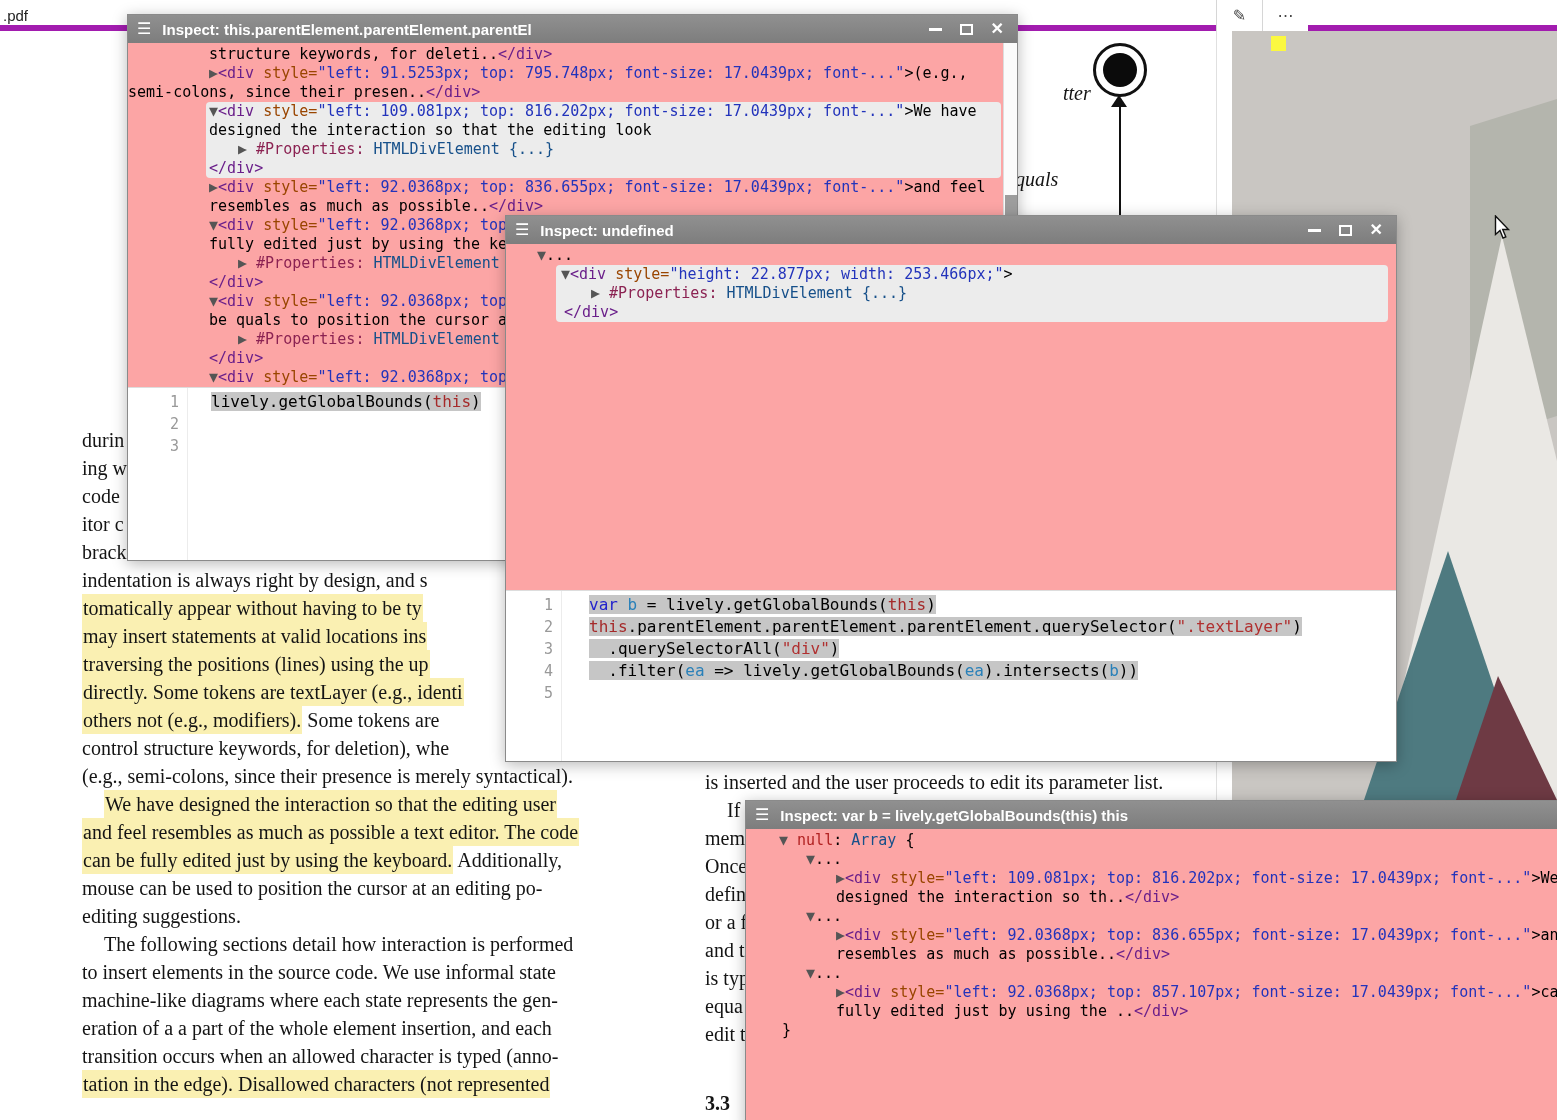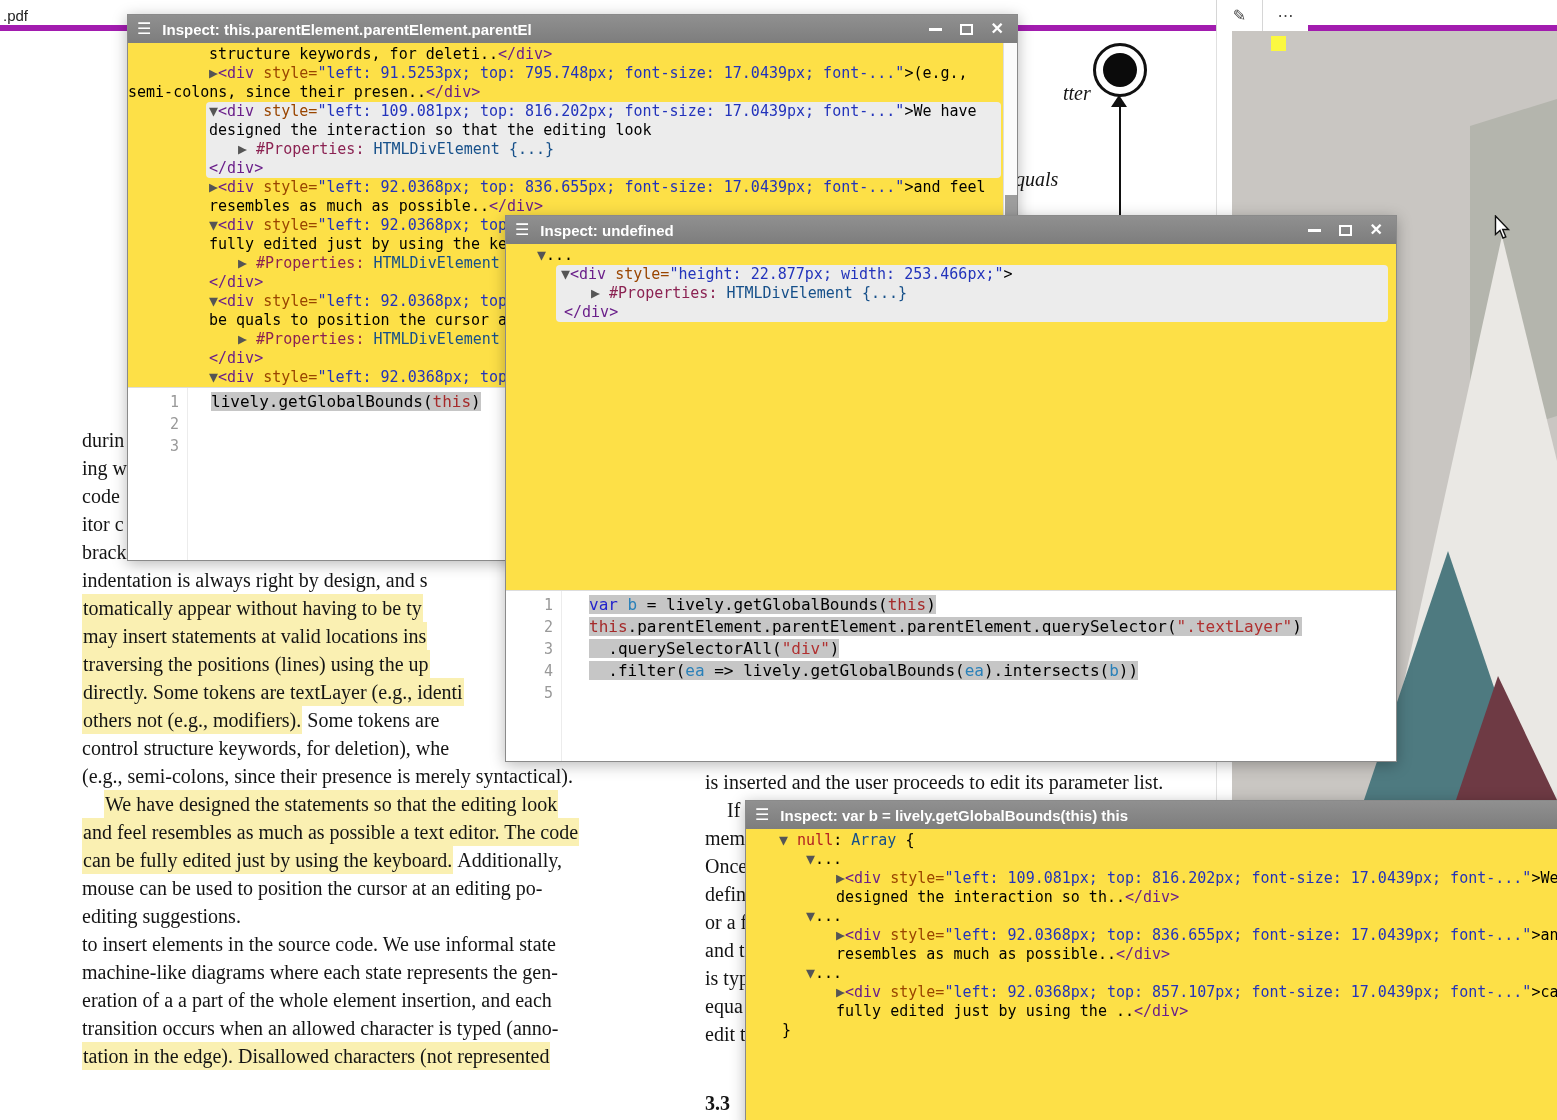--- a/index.html
+++ b/index.html
@@ -35,21 +35,21 @@
   #win1{left:127px;top:14px;width:891px;height:547px;z-index:10}
   #win2{left:505px;top:215px;width:892px;height:547px;z-index:20}
   #win3{left:745px;top:800px;width:900px;height:330px;z-index:30}
   .titlebar{height:28px;background:linear-gradient(#909090,#7d7d7d);color:#fff;display:flex;align-items:center;padding:0 9px;gap:11px}
   .ham{font-size:16px;color:#fff;line-height:1}
   .title{font-weight:bold;font-size:15px;white-space:nowrap;overflow:hidden;flex:1}
   .wbtns{display:flex;gap:18px;align-items:center;margin-right:4px}
   .b-min{width:13px;height:3px;background:#fff}
   .b-max{width:13px;height:11px;border:2px solid #fff}
   .b-close{color:#fff;font-weight:bold;font-size:16px;line-height:1}
-  .winbody{position:absolute;left:0;right:0;top:28px;bottom:0;background:#fde047;overflow:hidden}
+  .winbody{position:absolute;left:0;right:0;top:28px;bottom:0;background:#fca5a5;overflow:hidden}
 
   
   .tree{font-family:"DejaVu Sans Mono",monospace;font-size:15px;line-height:19px;padding-top:2px;overflow:hidden}
   .trow{white-space:pre;height:19px}
   .tbg{background:#ececec}
   #w1-tree .tbg{margin-right:16px}
   #w2-tree .tbg{margin-right:8px}
   .bgs{border-radius:4px 4px 0 0}
   .bge{border-radius:0 0 4px 4px}
   .tk-arw{color:#555}
@@ -115,25 +115,26 @@
         <div class="pline"><span>itor c</span></div>
         <div class="pline"><span>brack</span></div>
         <div class="pline"><span>indentation is always right by design, and s</span></div>
         <div class="pline"><span class="hly">tomatically appear without having to be ty</span></div>
         <div class="pline"><span class="hly">may insert statements at valid locations ins</span></div>
         <div class="pline"><span class="hly">traversing the positions (lines) using the up</span></div>
         <div class="pline"><span class="hly">directly. Some tokens are textLayer (e.g., identi</span></div>
         <div class="pline"><span class="hly">others not (e.g., modifiers).</span><span> Some tokens are</span></div>
         <div class="pline"><span>control structure keywords, for deletion), whe</span></div>
         <div class="pline"><span>(e.g., semi-colons, since their presence is merely syntactical).</span></div>
-        <div class="pline" style="padding-left: 22px;"><span class="hly">We have designed the statements so that the editing look</span></div>
+        <div class="pline" style="padding-left: 22px;"><span class="hly">We have designed the interaction so that the editing user</span></div>
         <div class="pline"><span class="hly">and feel resembles as much as possible a text editor. The code</span></div>
         <div class="pline"><span class="hly">can be fully edited just by using the keyboard.</span><span> Additionally,</span></div>
         <div class="pline"><span>mouse can be used to position the cursor at an editing po-</span></div>
         <div class="pline"><span>editing suggestions.</span></div>
+        <div class="pline" style="padding-left: 22px;"><span>The following sections detail how interaction is performed</span></div>
         <div class="pline"><span>to insert elements in the source code. We use informal state</span></div>
         <div class="pline"><span>machine-like diagrams where each state represents the gen-</span></div>
         <div class="pline"><span>eration of a a part of the whole element insertion, and each</span></div>
         <div class="pline"><span>transition occurs when an allowed character is typed (anno-</span></div>
         <div class="pline"><span class="hly">tation in the edge). Disallowed characters (not represented</span></div>
       </div>
     <div id="pdf-right" class="pdfcol" style="left:705px;top:768px;width:515px">
         <div class="pline"><span>is inserted and the user proceeds to edit its parameter list.</span></div>
         <div class="pline" style="padding-left: 22px;"><span>If s</span></div>
         <div class="pline"><span>mem</span></div>

